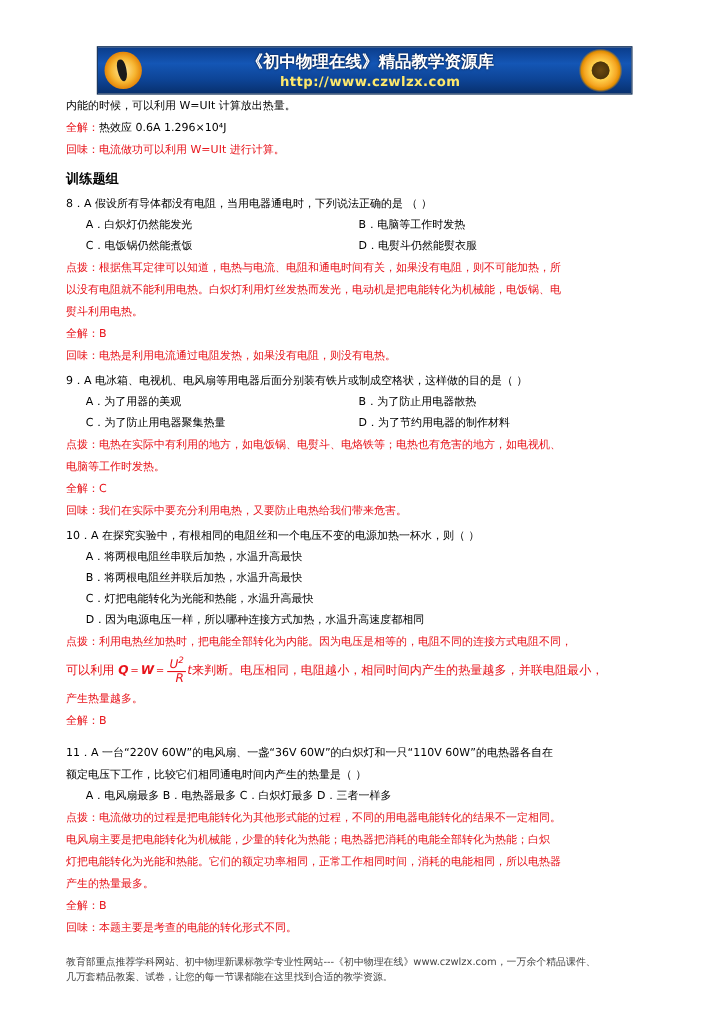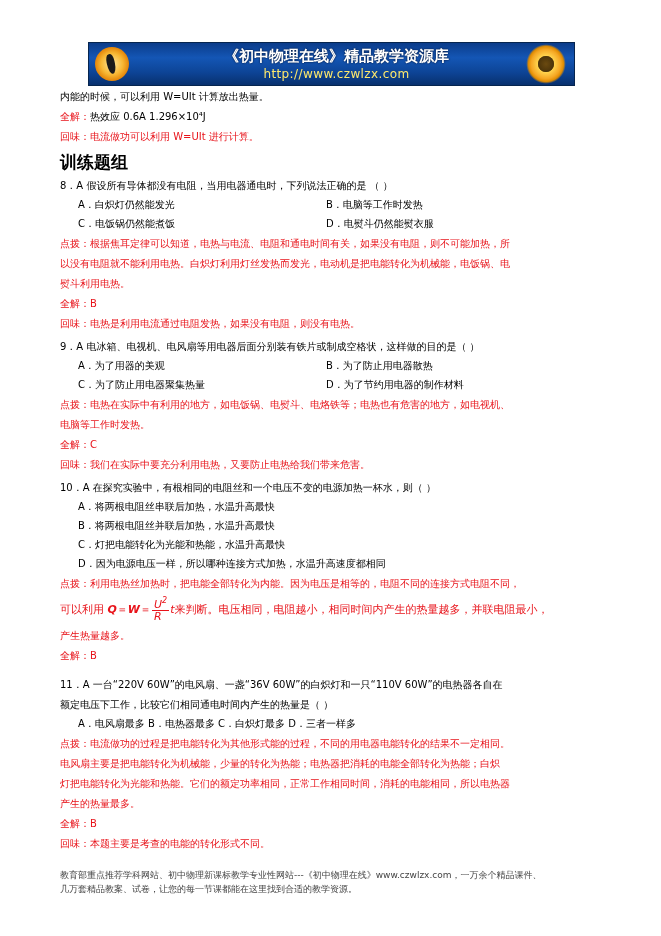--- a/index.html
+++ b/index.html
@@ -85,42 +85,42 @@
     font-size: 15px;
     font-weight: bold;
     color: #ffffff;
     letter-spacing: 0px;
     line-height: 22px;
     text-shadow: 0 0 2px #000a20;
   }
   .banner-url {
     font-family: "DejaVu Sans", "Liberation Sans", sans-serif;
     font-size: 12px;
-    font-weight: normal;
+    font-weight: bold;
     color: #ffe96b;
     line-height: 15px;
     letter-spacing: 0.4px;
   }
   .content {
     position: absolute;
     left: 60px;
     top: 88px;
     width: 545px;
   }
   p {
     margin: 0 0 3px 0;
     line-height: 17px;
     font-size: 10px;
   }
   .red { color: #e8131a; }
   .black { color: #000000; }
   .bold { font-weight: bold; }
   .sec-title {
     font-weight: bold;
-    font-size: 17px;
+    font-size: 12px;
     margin-top: 9px;
     margin-bottom: 3px;
   }
   .q {
     margin-top: 6px;
   }
   .opt {
     margin-left: 18px;
     line-height: 16px;
   }
@@ -130,21 +130,21 @@
   }
   .formula {
     margin: 2px 0 2px 0;
     line-height: 30px;
     font-size: 11px;
   }
   .ital { font-style: italic; }
   .frac {
     display: inline-block;
     vertical-align: -7px;
-    text-align: left;
+    text-align: right;
     font-style: italic;
     line-height: 11px;
     margin: 0 1px;
   }
   .frac .num {
     display: block;
     border-bottom: 1px solid #e8131a;
     padding: 0 2px;
     font-size: 11px;
   }

